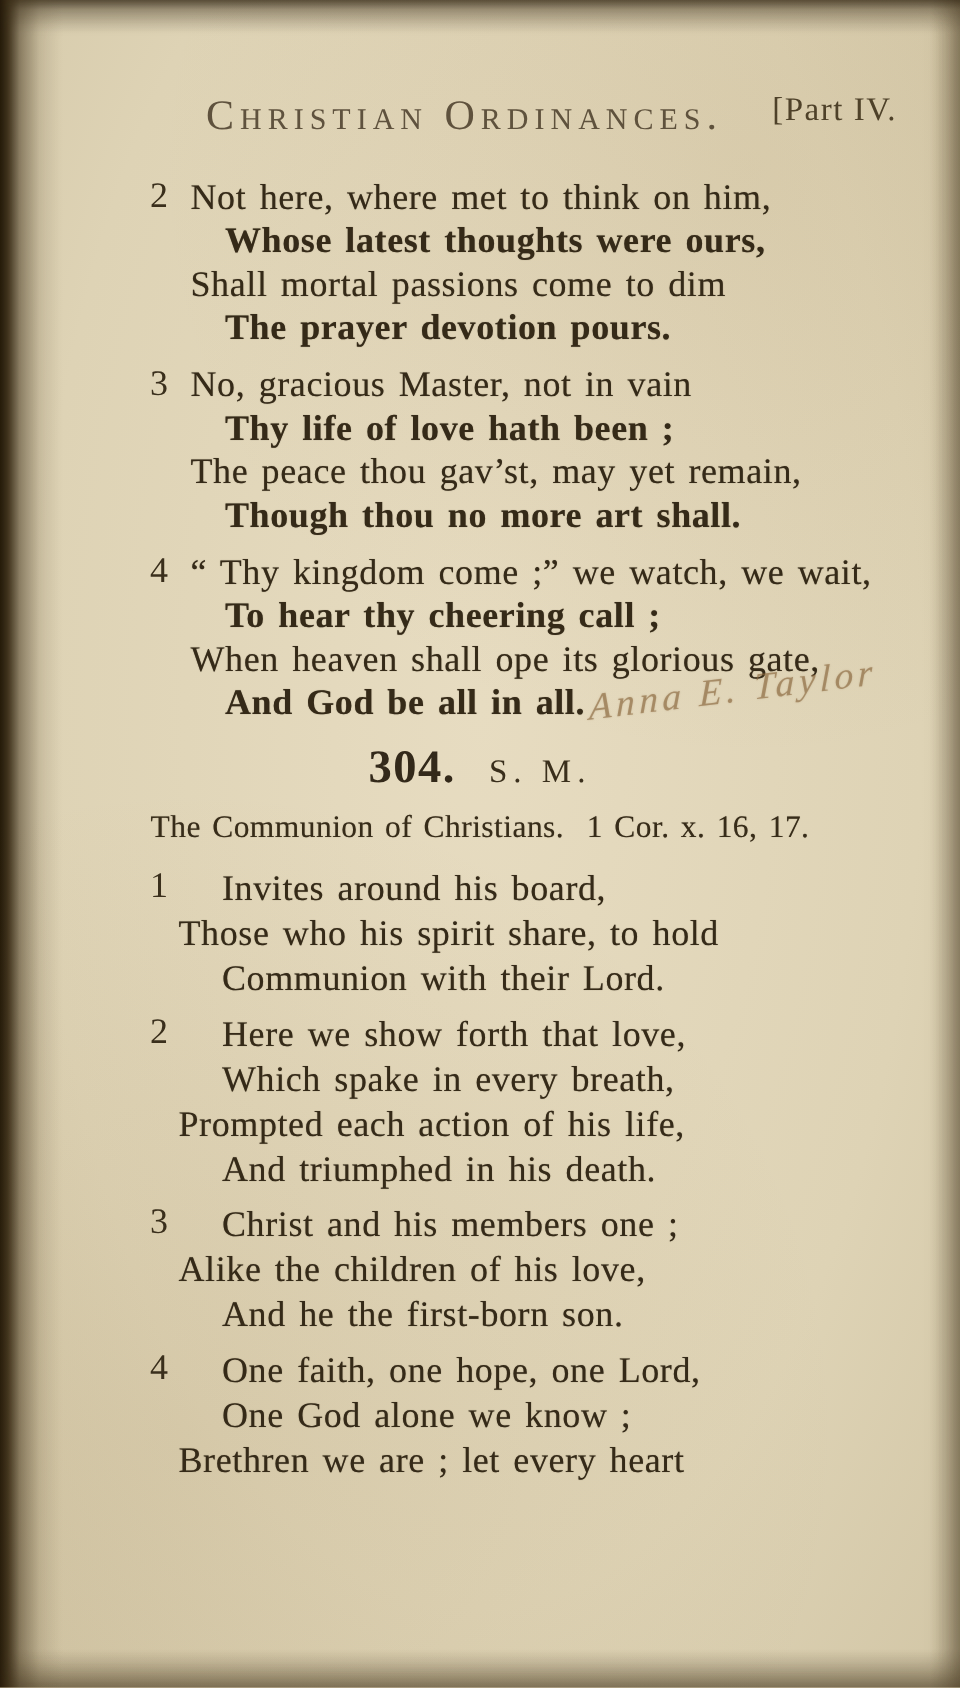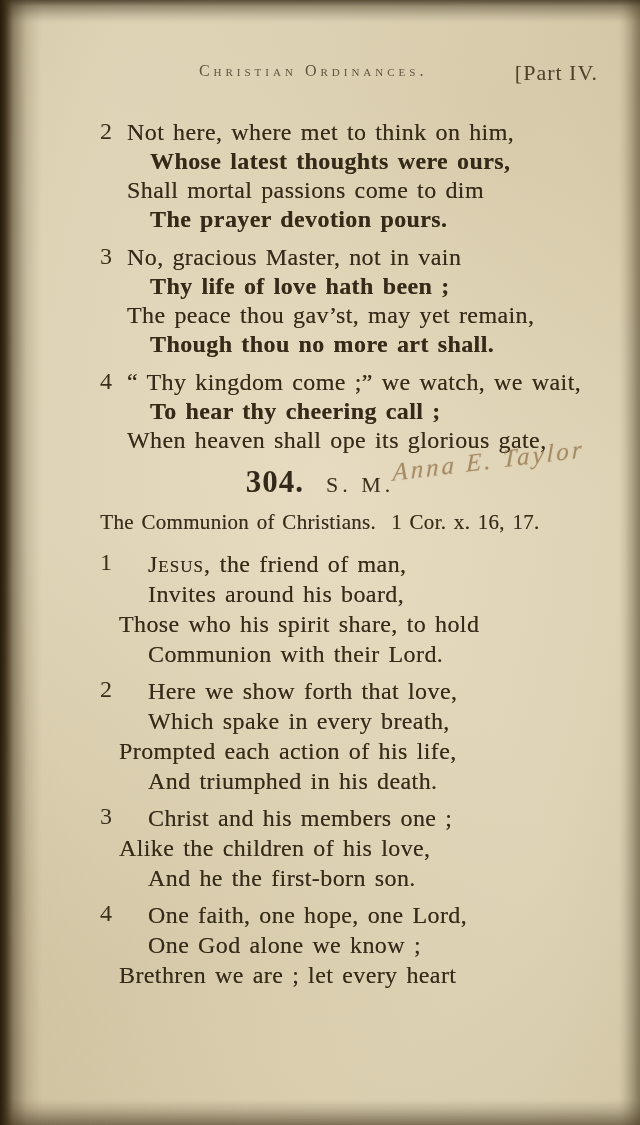--- a/index.html
+++ b/index.html
@@ -25,21 +25,21 @@
       inset 16px 0 22px rgba(40,28,10,0.30),
       inset 0 10px 14px rgba(40,28,10,0.18),
       inset -8px 0 16px rgba(60,45,20,0.18),
       inset 0 -8px 16px rgba(60,45,20,0.20);
   }
   
   .header{position:absolute;top:62px;left:0;width:100%;height:30px;}
   .running-title{
     position:absolute;left:50%;transform:translateX(-53%);
     font-variant:small-caps;
-    font-size:16px;letter-spacing:4px;
+    font-size:28px;letter-spacing:4px;
     color:#554834;opacity:.92;
     white-space:nowrap;
   }
   .part-label{
     position:absolute;right:42px;top:-2px;
     font-size:22px;letter-spacing:1px;
     color:#4e4129;
     white-space:nowrap;
   }
   
@@ -123,33 +123,33 @@
           <div class="line ind0">No, gracious Master, not in vain</div>
           <div class="line ind1">Thy life of love hath been ;</div>
           <div class="line ind0">The peace thou gav’st, may yet remain,</div>
           <div class="line ind1">Though thou no more art shall.</div>
         </div>
         <div class="verse">
           <span class="verse-num">4</span>
           <div class="line ind0">“ Thy kingdom come ;” we watch, we wait,</div>
           <div class="line ind1">To hear thy cheering call ;</div>
           <div class="line ind0">When heaven shall ope its glorious gate,</div>
+          <div class="line ind1">And God be all in all.</div>
         </div>
       </section>
 
     <div class="hymn-heading">
       <span class="hymn-number">304.</span><span class="hymn-meter">S. M.</span>
     </div>
 
     <div class="hymn-subtitle">The Communion of Christians.&nbsp; 1 Cor. x. 16, 17.</div>
 
     <section id="hymn2">
         <div class="verse">
           <span class="verse-num">1</span>
-          <div class="line ind1"><span class="smallcaps">Jesus,</span> the friend of man,</div>
           <div class="line ind1">Invites around his board,</div>
           <div class="line ind0">Those who his spirit share, to hold</div>
           <div class="line ind1">Communion with their Lord.</div>
         </div>
         <div class="verse">
           <span class="verse-num">2</span>
           <div class="line ind1">Here we show forth that love,</div>
           <div class="line ind1">Which spake in every breath,</div>
           <div class="line ind0">Prompted each action of his life,</div>
           <div class="line ind1">And triumphed in his death.</div>

